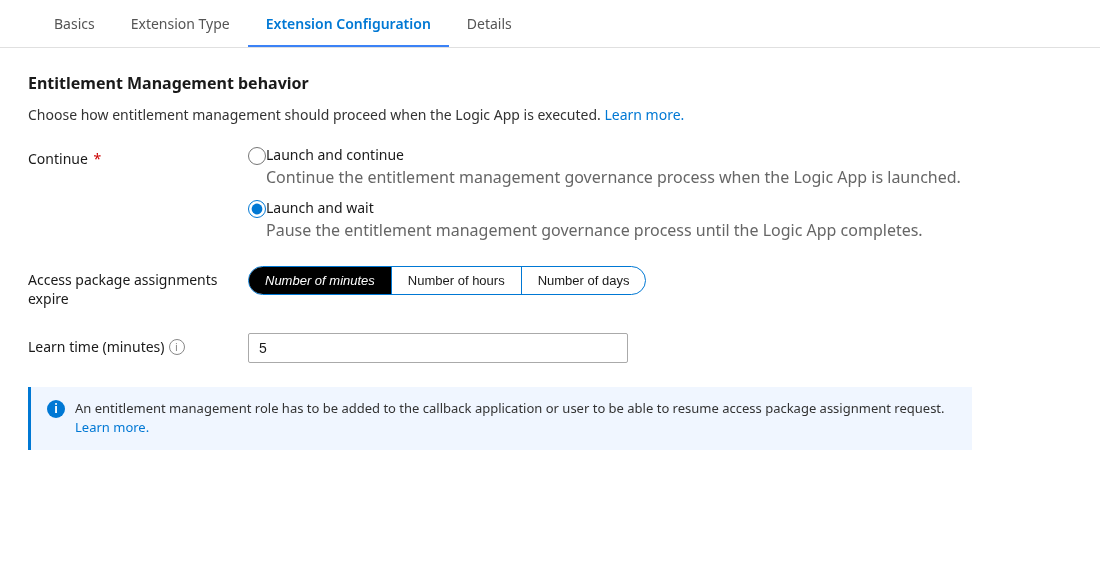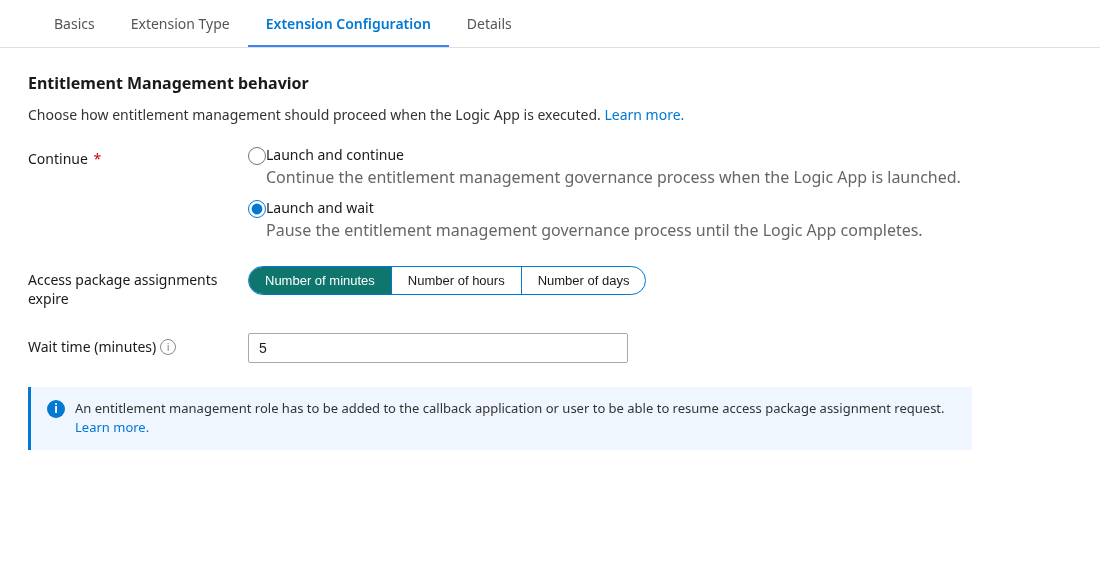--- a/index.html
+++ b/index.html
@@ -148,22 +148,23 @@
     .seg-btn {
       padding: 6px 16px;
       font-size: 13px;
       cursor: pointer;
       border: none;
       background: transparent;
       color: #1a1a1a;
       white-space: nowrap;
     }
     .seg-btn.active {
-      background: #0f766e;
+      background: #000000;
       color: #fff;
+      font-style: italic;
     }
     .seg-btn:not(:last-child) {
       border-right: 1px solid #0078d4;
     }
 
     
     .text-input {
       width: 380px;
       padding: 6px 10px;
       font-size: 14px;
@@ -258,21 +259,21 @@
         <button class="seg-btn active">Number of minutes</button>
         <button class="seg-btn">Number of hours</button>
         <button class="seg-btn">Number of days</button>
       </div>
     </div>
   </div>
 
   <div class="form-row">
     <div class="form-label">
       <span class="form-label-info">
-        <span>Wait time (minutes)</span>
+        <span>Learn time (minutes)</span>
         <span class="info-icon" title="Information">i</span>
       </span>
     </div>
     <div class="form-control">
       <input type="text" class="text-input" value="5" style="">
     </div>
   </div>
 
   <div class="info-banner">
     <div class="info-banner-icon">i</div>

